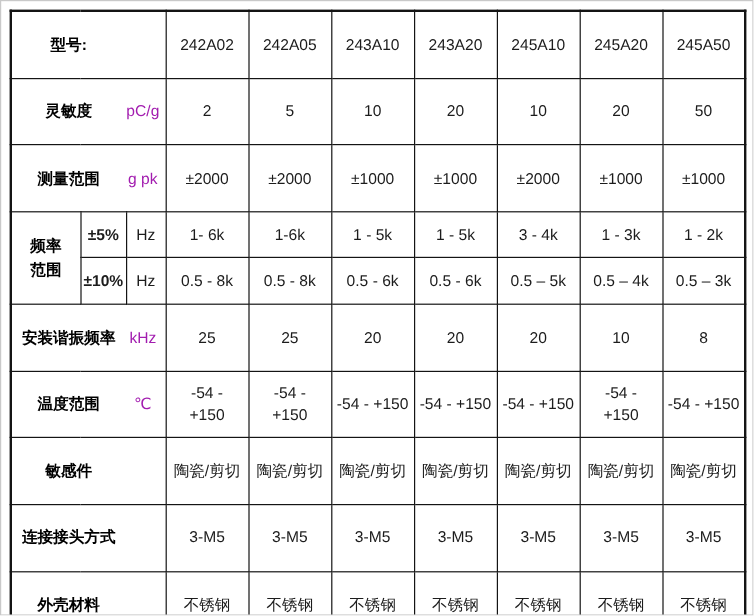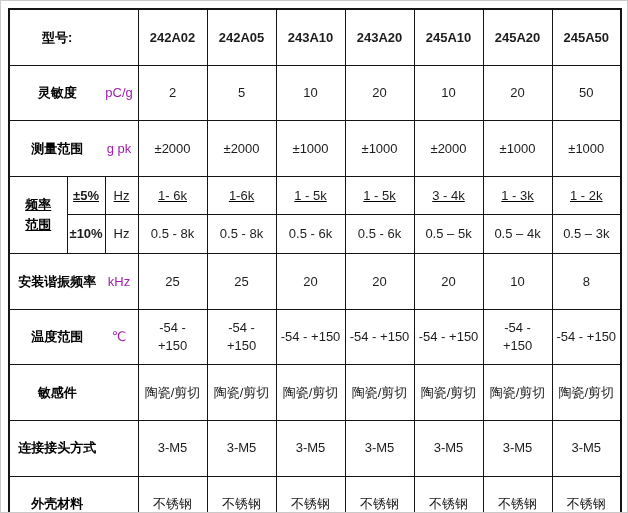--- a/index.html
+++ b/index.html
@@ -18,29 +18,29 @@
     border:1px solid #141414;
     text-align:center;vertical-align:middle;
     font-size:13px;color:#1c1c1c;
     white-space:pre-line;line-height:1.35;
     padding:1px 2px;overflow:hidden;
   }
   td.label-cell{padding:0;}
   .lc{display:flex;align-items:center;width:100%;height:100%;}
   .lbl{flex:1;text-align:center;font-weight:bold;color:#000;}
   .unit{width:33px;text-align:center;font-weight:normal;color:#a21caf;font-size:13px;}
-  .model{color:#0202e8;font-weight:bold;}
+  .model{color:#0202e8;font-weight:normal;}
   
   td.fg{border-right:hidden;padding:0;}
   td.fsub{border-left:hidden;border-right:hidden;font-weight:bold;color:#000;}
   td.funit{border-left:hidden;margin-left:32px;}
   .fglbl{display:flex;flex-direction:column;align-items:center;justify-content:center;font-weight:bold;color:#000;line-height:1.5;}
   
   tr.r-header{height:27px;} tr.r-sens{height:28px;} tr.r-range{height:33px;}
-  tr.r-f5{height:30px;text-decoration:underline;} tr.r-f10{height:30px;} tr.r-reson{height:27px;}
+  tr.r-f5{height:30px;} tr.r-f10{height:30px;} tr.r-reson{height:27px;}
   tr.r-temp{height:47px;border-radius:10px;} tr.r-sensing{height:30px;} tr.r-conn{height:28px;}
   tr.r-housing{height:33px;}
 </style>
 </head>
 <body>
 
 <div class="page">
 <table class="spec">
   <colgroup>
     <col style="width:58px">

